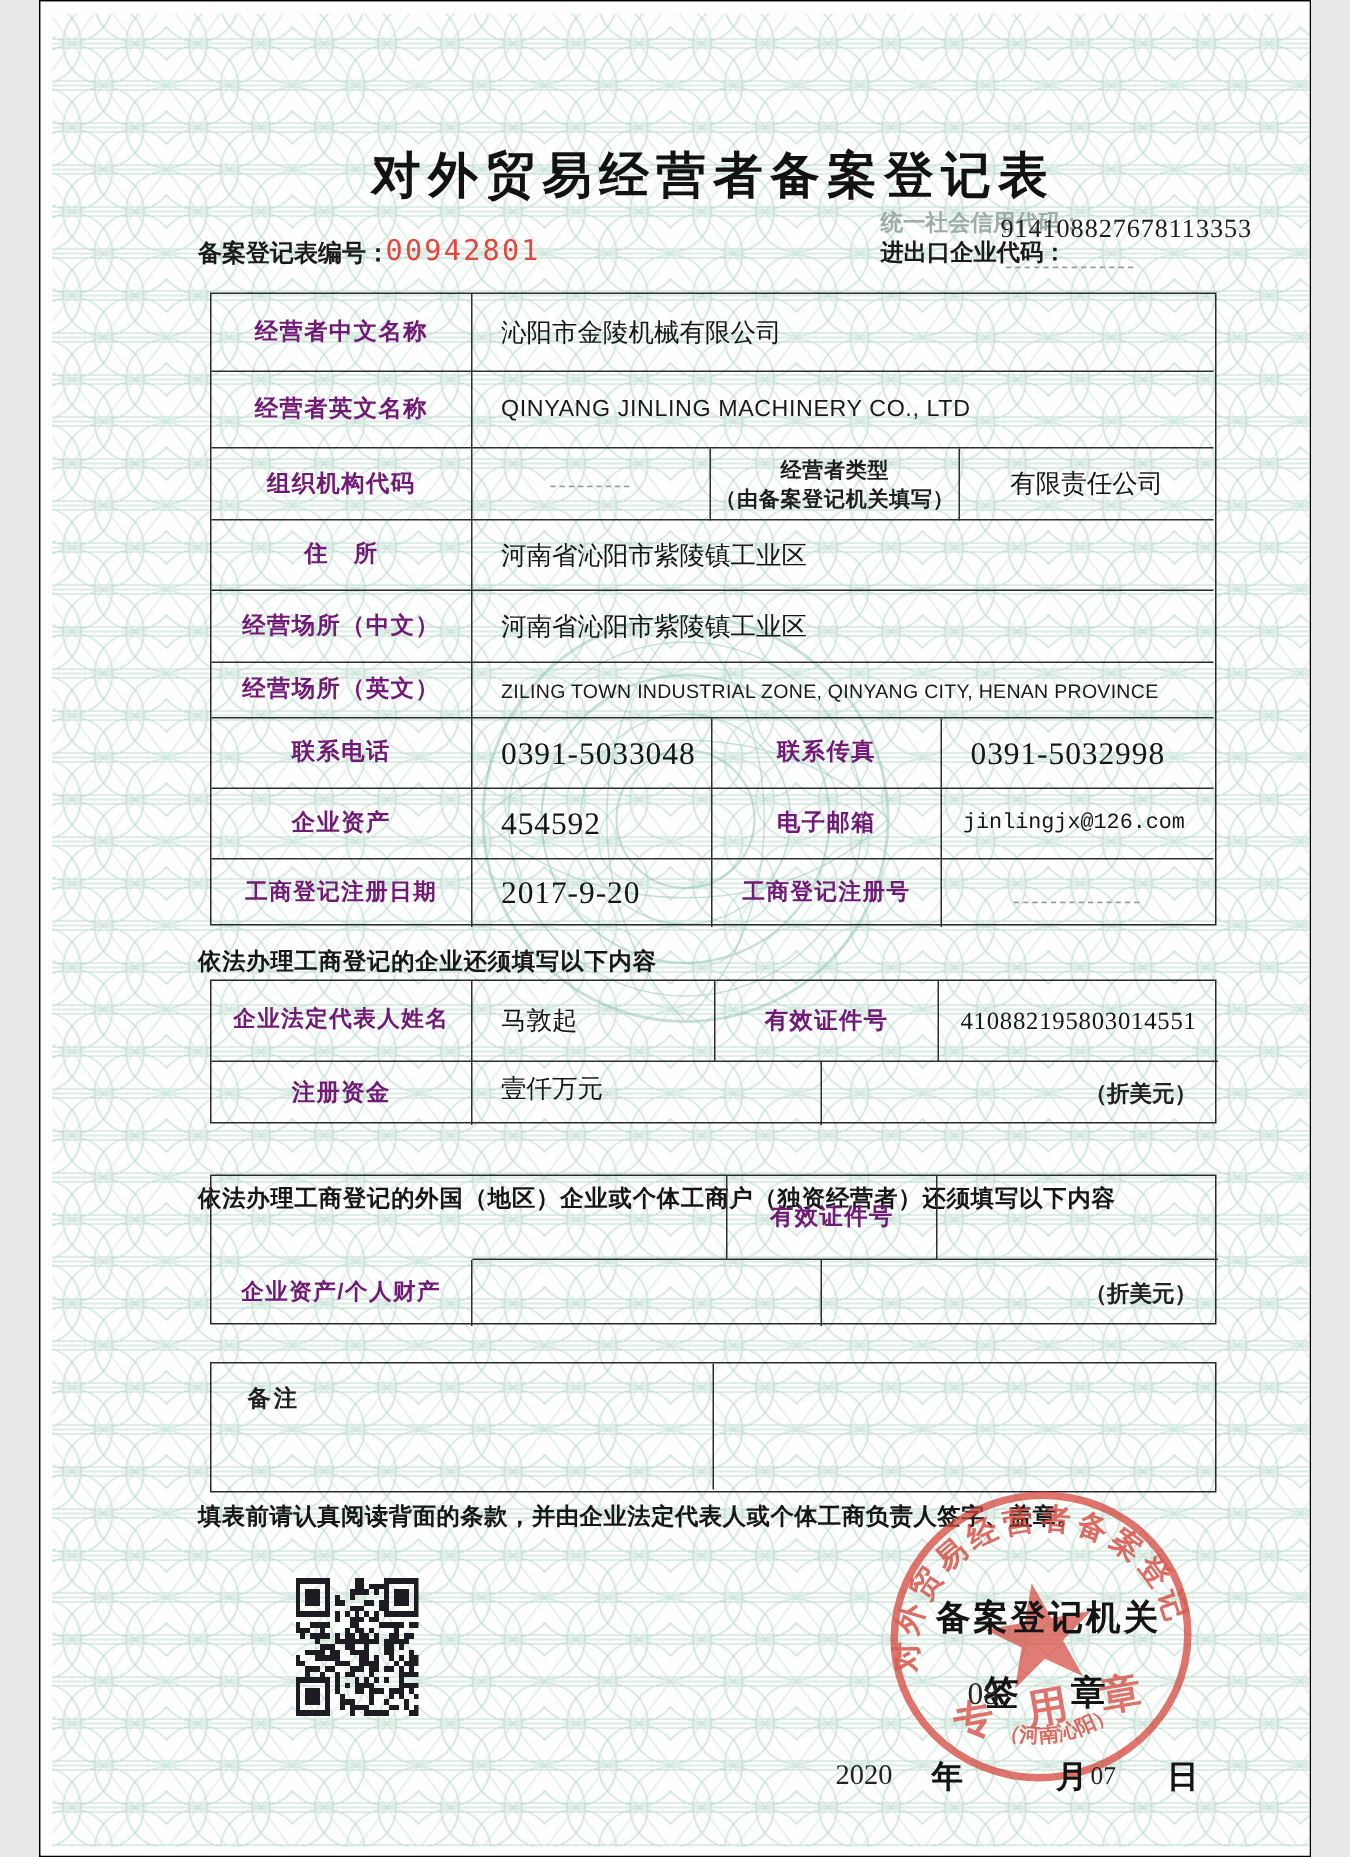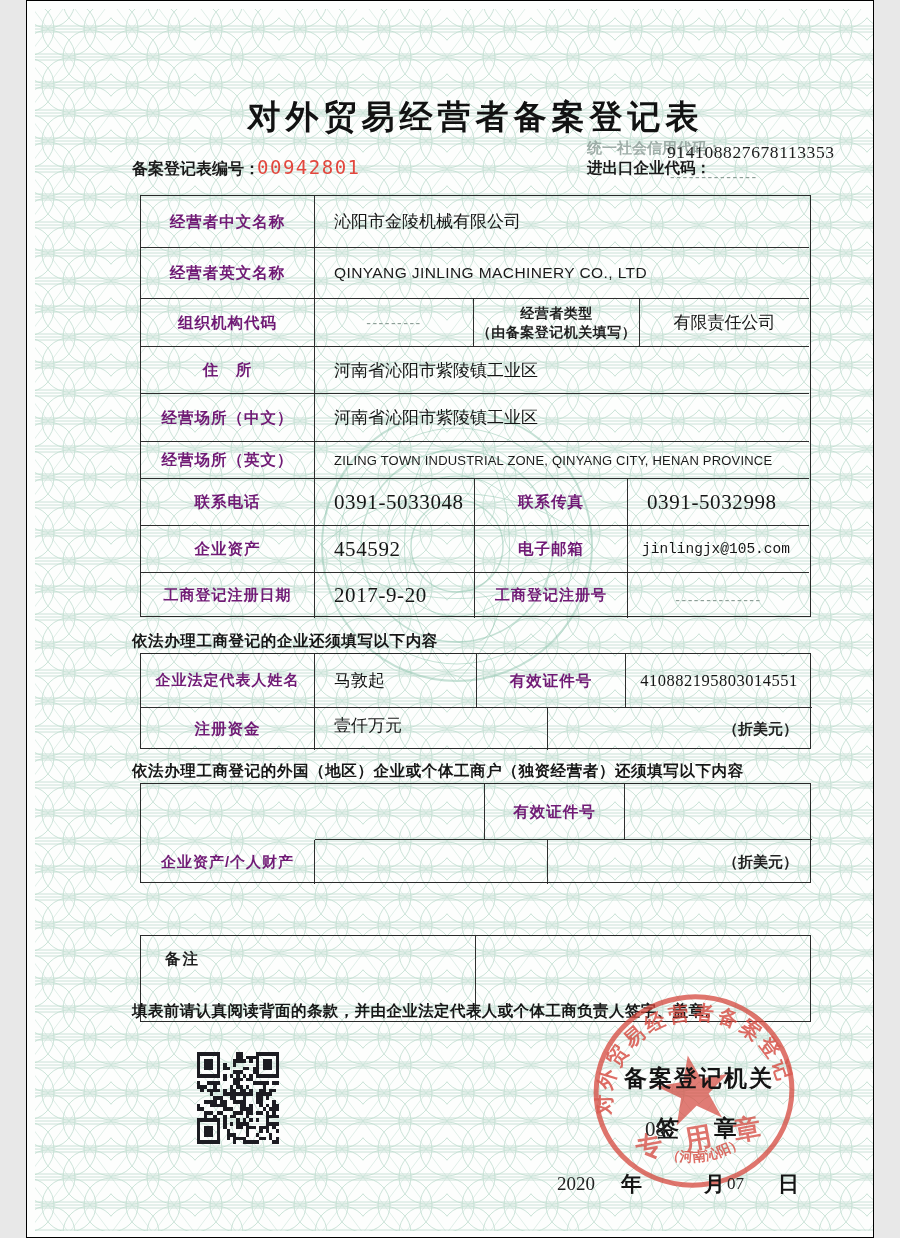--- a/index.html
+++ b/index.html
@@ -142,21 +142,21 @@
     <div class="cell lbl br bb" style="left:0;top:330px;width:174px;height:47px;">
         <span>企业资产</span>
       </div>
     <div class="cell val-num br bb" style="left:174px;top:330px;width:160px;height:47px;">
         <span>454592</span>
       </div>
     <div class="cell lbl br bb" style="left:334px;top:330px;width:153px;height:47px;">
         <span>电子邮箱</span>
       </div>
     <div class="cell val-mono bb" style="left:487px;top:330px;width:181px;height:47px;">
-        <span>jinlingjx@105.com</span>
+        <span>jinlingjx@126.com</span>
       </div>
 
     <div class="cell lbl br" style="left:0;top:377px;width:174px;height:45px;font-size:15px;">
         <span>工商登记注册日期</span>
       </div>
     <div class="cell val-num br" style="left:174px;top:377px;width:160px;height:45px;">
         <span>2017-9-20</span>
       </div>
     <div class="cell lbl br" style="left:334px;top:377px;width:153px;height:45px;font-size:15px;">
         <span>工商登记注册号</span>
@@ -184,37 +184,37 @@
         <span>注册资金</span>
       </div>
     <div class="cell val br" style="left:174px;top:54px;width:233px;height:42px;align-items:flex-start;padding-top:6px;">
         <span>壹仟万元</span>
       </div>
     <div class="cell usd" style="left:407px;top:54px;width:264px;height:42px;">
         <span>（折美元）</span>
       </div>
   </div>
 
-  <div class="heading" style="left:105px;top:760px;z-index:2;">依法办理工商登记的外国（地区）企业或个体工商户（独资经营者）还须填写以下内容</div>
+  <div class="heading" style="left:105px;top:788px;z-index:2;">依法办理工商登记的外国（地区）企业或个体工商户（独资经营者）还须填写以下内容</div>
   <div class="tbl" style="left:113px;top:782px;width:671px;height:100px;z-index:2;">
     <div class="cell br bb" style="left:174px;top:0;width:170px;height:56px;"></div>
     <div class="cell lbl br bb" style="left:344px;top:0;width:140px;height:56px;">
         <span>有效证件号</span>
       </div>
     <div class="cell bb" style="left:484px;top:0;width:187px;height:56px;"></div>
     <div class="cell lbl br" style="left:0;top:56px;width:174px;height:44px;font-size:15px;">
         <span>企业资产/个人财产</span>
       </div>
     <div class="cell br" style="left:174px;top:56px;width:233px;height:44px;"></div>
     <div class="cell usd" style="left:407px;top:56px;width:264px;height:44px;">
         <span>（折美元）</span>
       </div>
   </div>
 
-  <div class="tbl" style="left:113px;top:934px;width:671px;height:87px;z-index:2;">
+  <div class="tbl" style="left:113px;top:907px;width:671px;height:87px;z-index:2;">
     <div class="abs" style="left:24px;top:13px;font-weight:600;font-size:15.5px;letter-spacing:2px;color:#1e1e1e;">备注</div>
     <div class="abs" style="left:334px;top:0;width:0;height:84px;border-left:1.3px solid #2e2e2e;"></div>
   </div>
 
   <div class="abs" style="left:105px;top:1000px;font-weight:700;font-size:15.5px;letter-spacing:0.4px;color:#161616;z-index:2;">填表前请认真阅读背面的条款，并由企业法定代表人或个体工商负责人签字、盖章。</div>
 
   <svg id="qr-svg" class="abs" style="left:170px;top:1051px;z-index:2;" width="82" height="92" viewBox="0 0 25 25" preserveAspectRatio="none">
       <g fill="#1c1c22" shape-rendering="crispEdges">
         <rect x="0" y="0" width="1" height="1"></rect>
         <rect x="1" y="0" width="1" height="1"></rect>

